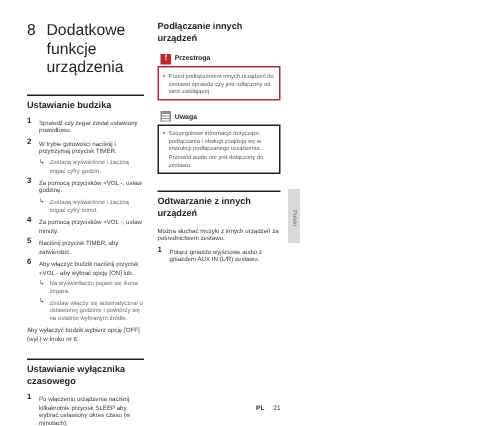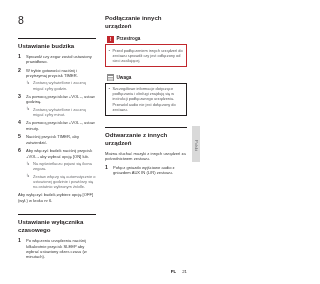--- a/index.html
+++ b/index.html
@@ -221,20 +221,21 @@
 </style>
 </head>
 <body>
 
 <div class="page">
 
   <div class="col col-left">
 
     <div class="chapter">
       <div class="chapter-num">8</div>
+      <div class="chapter-title">Dodatkowe funkcje urządzenia</div>
     </div>
 
     <div class="sec-head">Ustawianie budzika</div>
 
     <ol class="steps">
       <li>
         <span class="num">1</span>
         <span class="step-text">Sprawdź czy zegar został ustawiony prawidłowo.</span>
       </li>
       <li>

